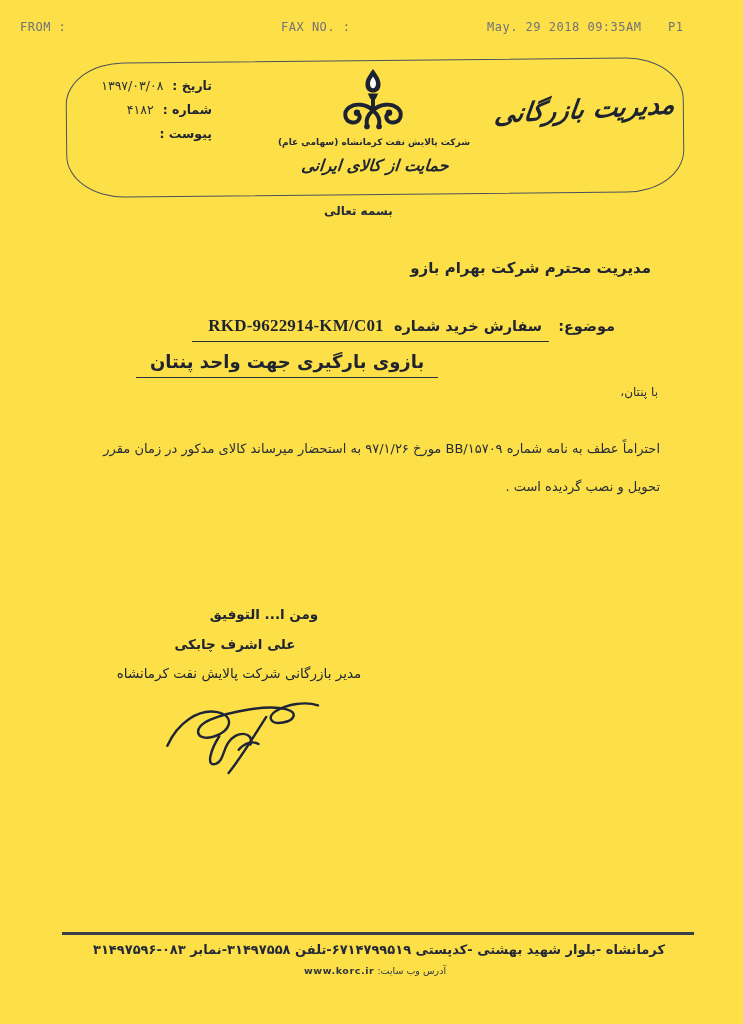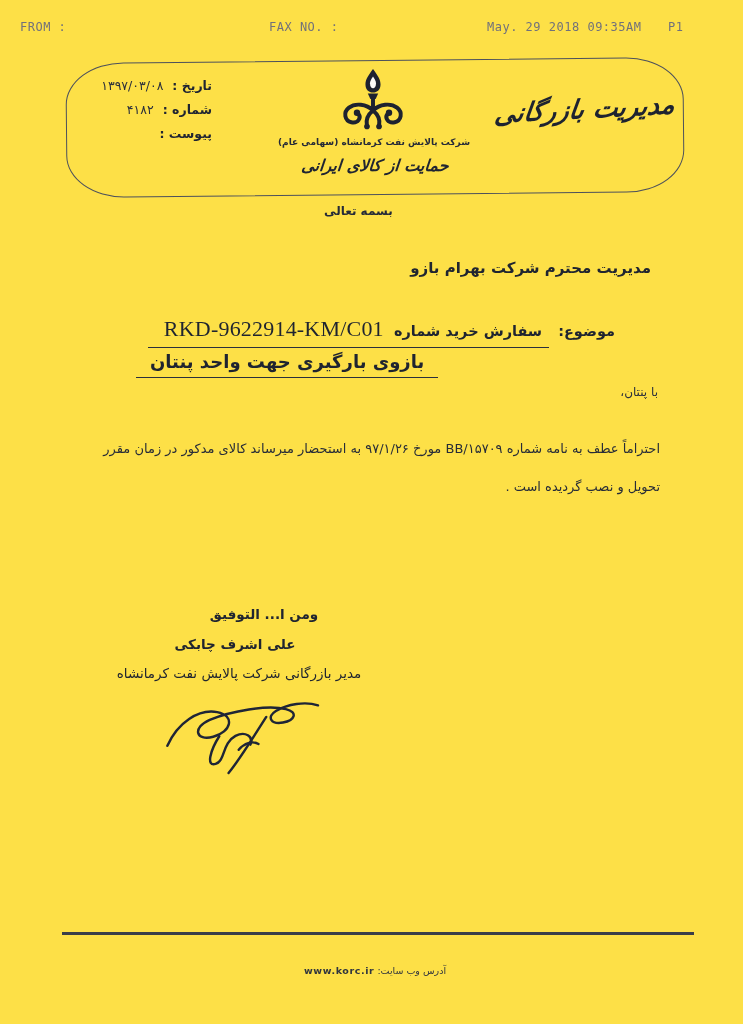--- a/index.html
+++ b/index.html
@@ -11,21 +11,21 @@
     color:#262b38;
     overflow:hidden;
   }
   
   .fax-header{
     position:absolute;top:20px;left:0;width:743px;height:18px;
     font-family:"DejaVu Sans Mono",monospace;
     font-size:12px;color:#71717b;letter-spacing:.5px;
   }
   .fax-from{position:absolute;left:20px;}
-  .fax-no{position:absolute;left:269px;}
+  .fax-no{position:absolute;left:281px;}
   .fax-ts{position:absolute;left:487px;}
   .fax-pg{position:absolute;left:668px;}
   
   .lh-box{
     position:absolute;left:66px;top:60px;width:616px;height:133px;
     border:1.6px solid #4d515c;
     border-radius:58px / 42px;
     transform:rotate(-.55deg);
     background:transparent;
   }
@@ -71,21 +71,21 @@
     font-size:14.5px;font-weight:bold;color:#1f2430;
   }
   .subject-row .subj-label{margin-left:9px;}
   .subj-underlined{
     display:inline-block;
     border-bottom:1.7px solid #2a2f3c;
     padding:0 7px 5px 16px;
   }
   .subject-code{
     font-family:"Liberation Serif","DejaVu Serif",serif;
-    font-size:22px;font-weight:normal;letter-spacing:.2px;
+    font-size:17px;font-weight:bold;letter-spacing:.2px;
     direction:ltr;unicode-bidi:isolate;
   }
   .subject2{
     position:absolute;left:136px;top:351px;
     direction:rtl;font-size:18px;font-weight:bold;color:#1f2430;
     border-bottom:1.6px solid #2a2f3c;
     padding:0 14px 5px 14px;white-space:nowrap;
   }
   .salutation{
     position:absolute;right:85px;top:385px;
@@ -219,18 +219,19 @@
       <g fill="none" stroke="#1f2536" stroke-width="2.4" stroke-linecap="round">
         <path d="M18,60 C30,38 52,26 70,31 C88,36 82,52 64,55 C46,58 44,44 62,38 C84,31 120,28 138,34 C150,38 146,46 134,47 C122,48 118,40 128,35 C140,29 158,28 170,33"></path>
         <path d="M70,55 C60,68 54,84 64,82 C74,80 72,62 86,56 C96,52 104,58 100,66"></path>
         <path d="M118,40 C104,58 88,80 76,92"></path>
         <path d="M88,70 C94,64 102,62 108,66"></path>
       </g>
     </svg>
   </div>
 
   <div class="footer-divider"></div>
+  <div class="footer-address">کرمانشاه -بلوار شهید بهشتی -کدپستی ۶۷۱۴۷۹۹۵۱۹-تلفن ۳۱۴۹۷۵۵۸-نمابر ۰۸۳-۳۱۴۹۷۵۹۶</div>
   <div class="footer-web">
     <span>آدرس وب سایت:</span>
     <span class="web-url">www.korc.ir</span>
   </div>
 
 </div>
 
 </body></html>

